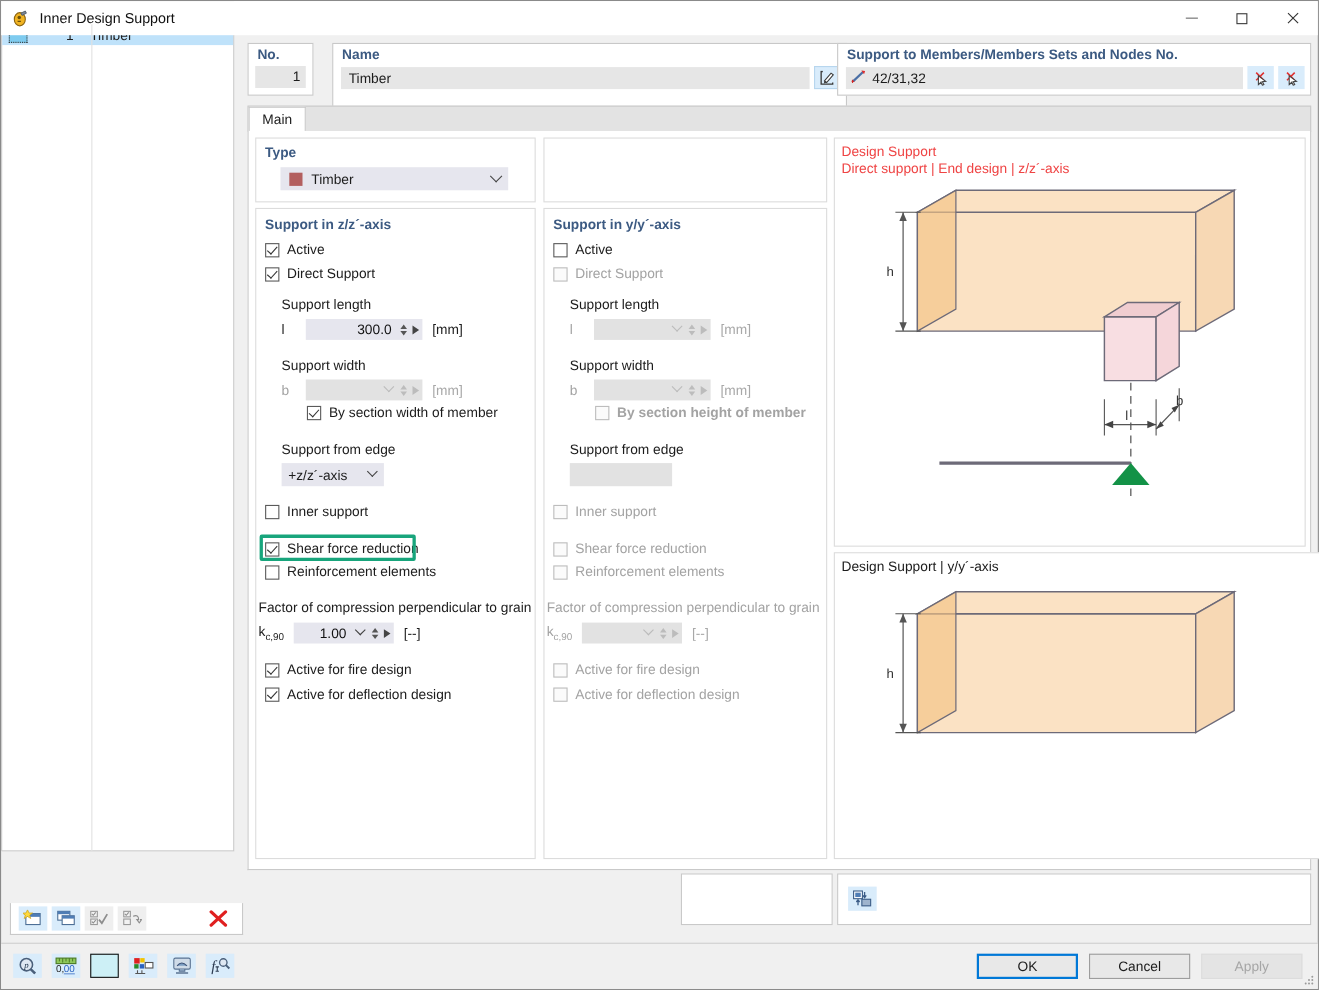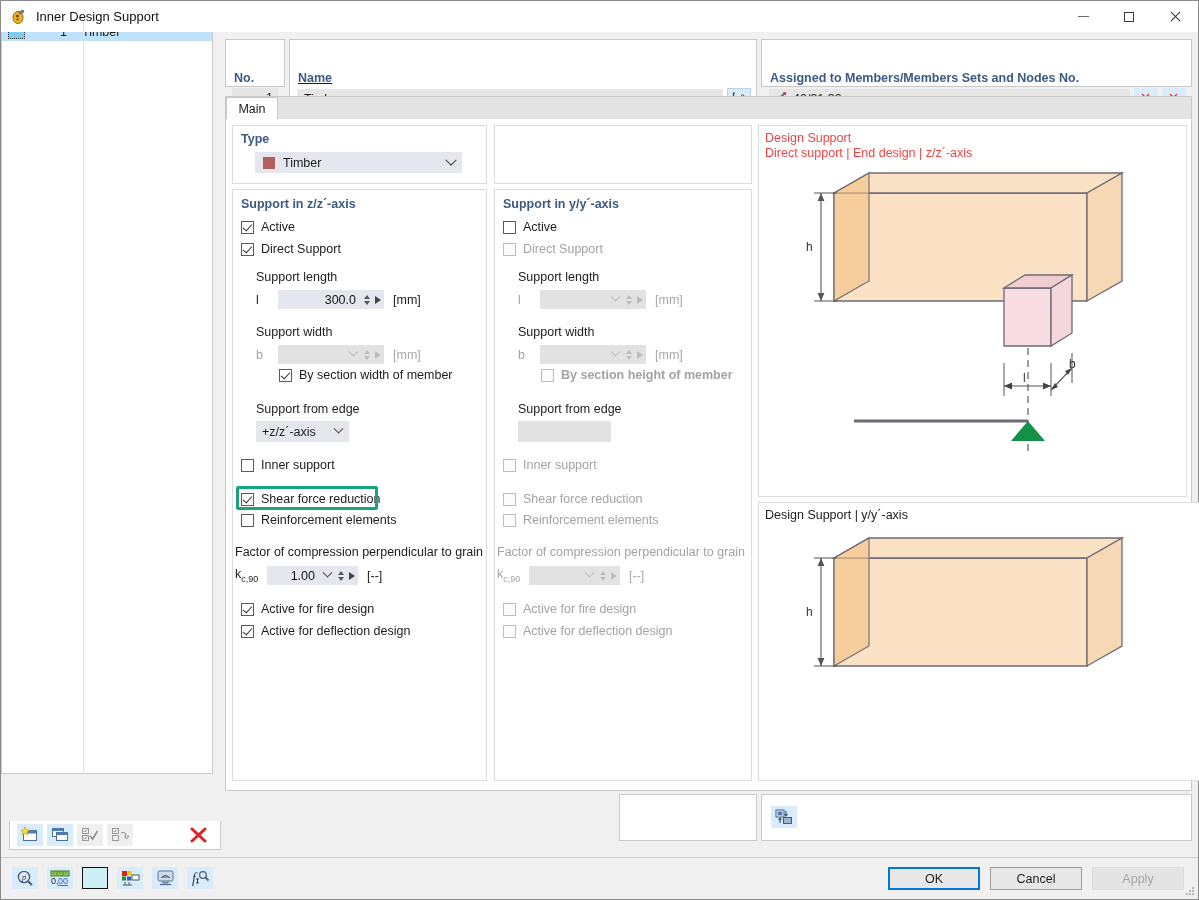--- a/index.html
+++ b/index.html
@@ -41,23 +41,23 @@
   .lr-name{padding-left:9px;font-size:12.5px;}
 
   
   #list-toolbar{position:absolute;left:8px;top:820px;width:212px;height:29px;background:#fff;border:1px solid #c9c9c9;border-top:none;box-sizing:border-box;display:flex;align-items:center;padding-left:7px;}
   .tbtn{width:26px;height:22px;margin-right:4px;display:flex;align-items:center;justify-content:center;background:#d9ecfb;cursor:default;}
   .tbtn.dim{background:#efefef;}
   .tbtn.red{background:transparent;margin-left:48px;}
 
   
   #no-panel{left:224px;top:38px;width:60px;height:48px;}
-  #name-panel{left:288px;top:38px;width:468px;height:60px;text-decoration:underline;}
+  #name-panel{left:301px;top:38px;width:468px;height:60px;}
   #assign-panel{left:760px;top:38px;width:431px;height:48px;}
-  .fld-label{color:#3c5a82;font-weight:bold;font-size:12.5px;padding:3px 0 0 8px;margin-top:28px;}
+  .fld-label{color:#3c5a82;font-weight:bold;font-size:12.5px;padding:3px 0 0 8px;}
   .ro-input{background:#e6e6e6;border:none;height:20px;font-size:12.5px;display:flex;align-items:center;box-sizing:border-box;}
 
   
   #tabstrip{position:absolute;left:224px;top:95px;width:967px;height:24px;background:#e3e3e3;border:1px solid #c9c9c9;box-sizing:border-box;}
   #tab-main{position:absolute;left:0px;top:0px;width:52px;height:23px;background:#fff;border:1px solid #c9c9c9;border-bottom:none;box-sizing:border-box;display:flex;align-items:center;justify-content:center;font-size:12.5px;cursor:default;}
 
   
   #content{position:absolute;left:224px;top:118px;width:967px;height:672px;background:#fff;border:1px solid #c9c9c9;border-top:none;box-sizing:border-box;}
   #type-box{position:absolute;left:6px;top:6px;width:255px;height:59px;background:#fff;border:1px solid #dcdcdc;box-sizing:border-box;}
   #zcol{position:absolute;left:6px;top:70px;width:255px;height:592px;background:#fff;border:1px solid #dcdcdc;box-sizing:border-box;}
@@ -212,21 +212,21 @@
         <svg width="15" height="14" viewBox="0 0 15 14">
           <path d="M3 1 H1.5 V12.5 H12 V11" stroke="#3a3a3a" fill="none" stroke-width="1.2"></path>
           <path d="M4.5 9.5 L10.5 2.5 L12.5 4 L6.5 11 Z" fill="#fff" stroke="#3a3a3a" stroke-width="1"></path>
           <path d="M4.5 9.5 L6.5 11 L4 11.8 Z" fill="#3a3a3a"></path>
         </svg>
       </div>
     </div>
   </div>
 
   <div class="panel" id="assign-panel">
-    <div class="fld-label">Assigned to Members/Members Sets and Nodes No.</div>
+    <div class="fld-label">Support to Members/Members Sets and Nodes No.</div>
     <div style="display:flex;align-items:center;margin:3px 5px 0 7px;">
       <div class="ro-input" style="flex:1;padding-left:5px;display:flex;align-items:center;gap:5px;">
         <span>
           <svg width="14" height="13" viewBox="0 0 14 13">
             <path d="M1.5 11 L11 2" stroke="#4a6fa5" stroke-width="2"></path>
             <path d="M9 1 L12.5 1.5 L11.5 4.5 Z" fill="#e03030"></path>
             <path d="M1 9.5 v3 M0 11 h2.6" stroke="#d02a2a" stroke-width="1"></path>
           </svg>
         </span>
         <span>42/31,32</span>

